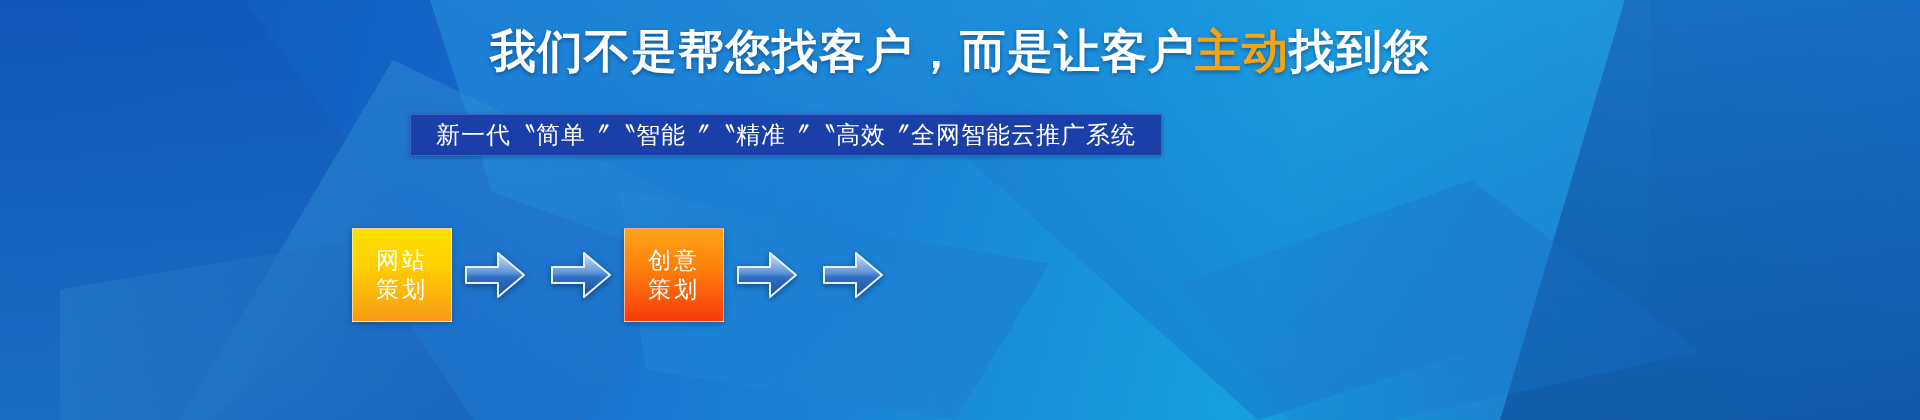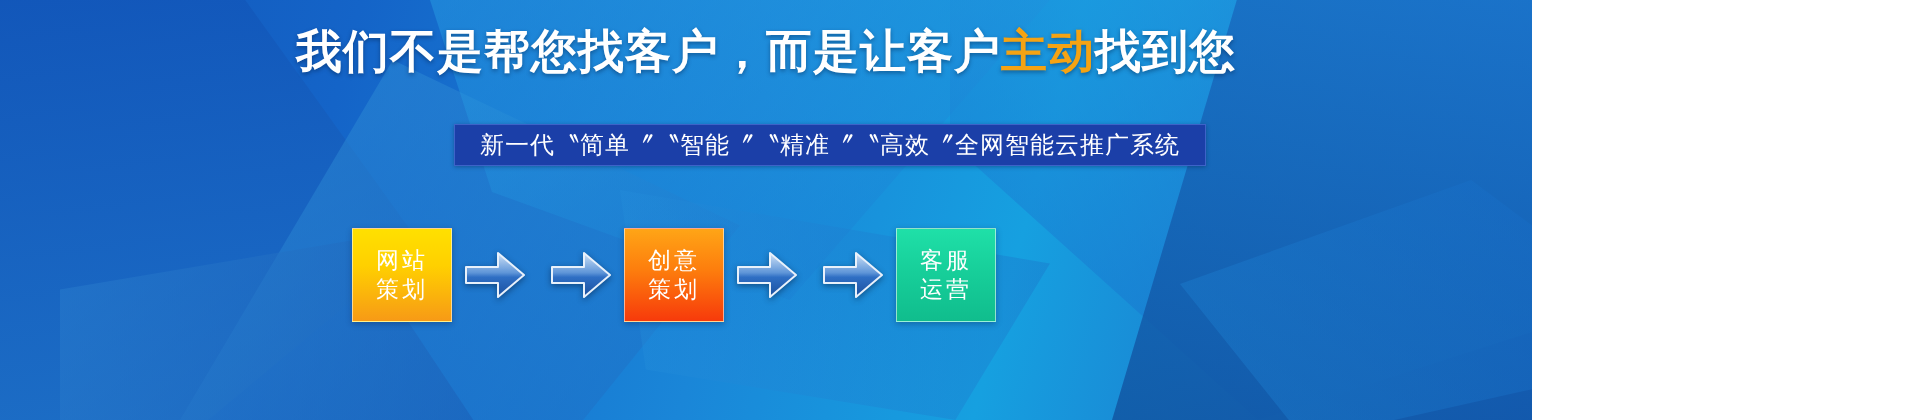--- a/index.html
+++ b/index.html
@@ -2,21 +2,21 @@
 <html><head>
 <meta charset="utf-8">
 <style>
   html, body { margin:0; padding:0; }
   body {
     width:1920px; height:420px;
     font-family:"DejaVu Sans","Liberation Sans",sans-serif;
     overflow:hidden;
   }
   .banner{
-    position:relative; width:1532px; height:420px; overflow:hidden;
+    position:relative; width:1920px; height:420px; overflow:hidden;
     background:linear-gradient(105deg,#1356b8 0%,#1464c8 22%,#1a86d8 48%,#16a0e0 66%,#1b7fd0 82%,#1358ba 100%);
   }
   
   .facet{ position:absolute; pointer-events:none; }
   .f1{ left:-40px; top:0; width:460px; height:420px;
        background:linear-gradient(180deg,#1257ba,#1d6fc6);
        clip-path:polygon(0 0,62% 0,100% 58%,54% 100%,0 100%); opacity:.85;}
   .f2{ left:180px; top:60px; width:560px; height:360px;
        background:linear-gradient(150deg,#2f8fd8,#1b6cc4);
        clip-path:polygon(38% 0,100% 46%,72% 100%,0 100%); opacity:.55;}
@@ -42,27 +42,26 @@
   .headline{
     position:absolute; left:0; top:22px; width:100%;
     text-align:center; white-space:nowrap;
     font-size:46px; font-weight:bold; letter-spacing:1px;
     color:#ffffff; line-height:1.3;
     text-shadow:0 2px 4px rgba(3,30,70,.45);
   }
   .headline .hl{ color:#f5a313; }
 
   .subbar{
-    position:absolute; left:410px; top:124px;
+    position:absolute; left:410px; top:114px;
     width:750px; height:40px;
     background:#1b3fa8;
     border:1px solid #3d63c8;
     display:flex; align-items:center; justify-content:center;
     box-shadow:0 1px 4px rgba(0,20,60,.35);
-    margin-left:44px;
   }
   .subbar .txt{
     color:#ffffff; font-size:24px; letter-spacing:1px; white-space:nowrap;
   }
 
   .flow{
     position:absolute; left:352px; top:228px;
     display:flex; align-items:center; gap:0;
   }
   .step{
@@ -145,19 +144,15 @@
       </svg>
     </div>
 
 
     <div class="arrow">
       <svg width="62" height="52" viewBox="0 0 62 52">
         <path d="M2,18 L34,18 L34,4 L60,26 L34,48 L34,34 L2,34 Z" fill="url(#ag)" stroke="#e8f1fb" stroke-width="2" stroke-linejoin="round"></path>
       </svg>
     </div>
 
-    <div class="step s5">
-      <span>客服</span>
-      <span>运营</span>
-    </div>
 
   </div>
 </div>
 
 </body></html>

